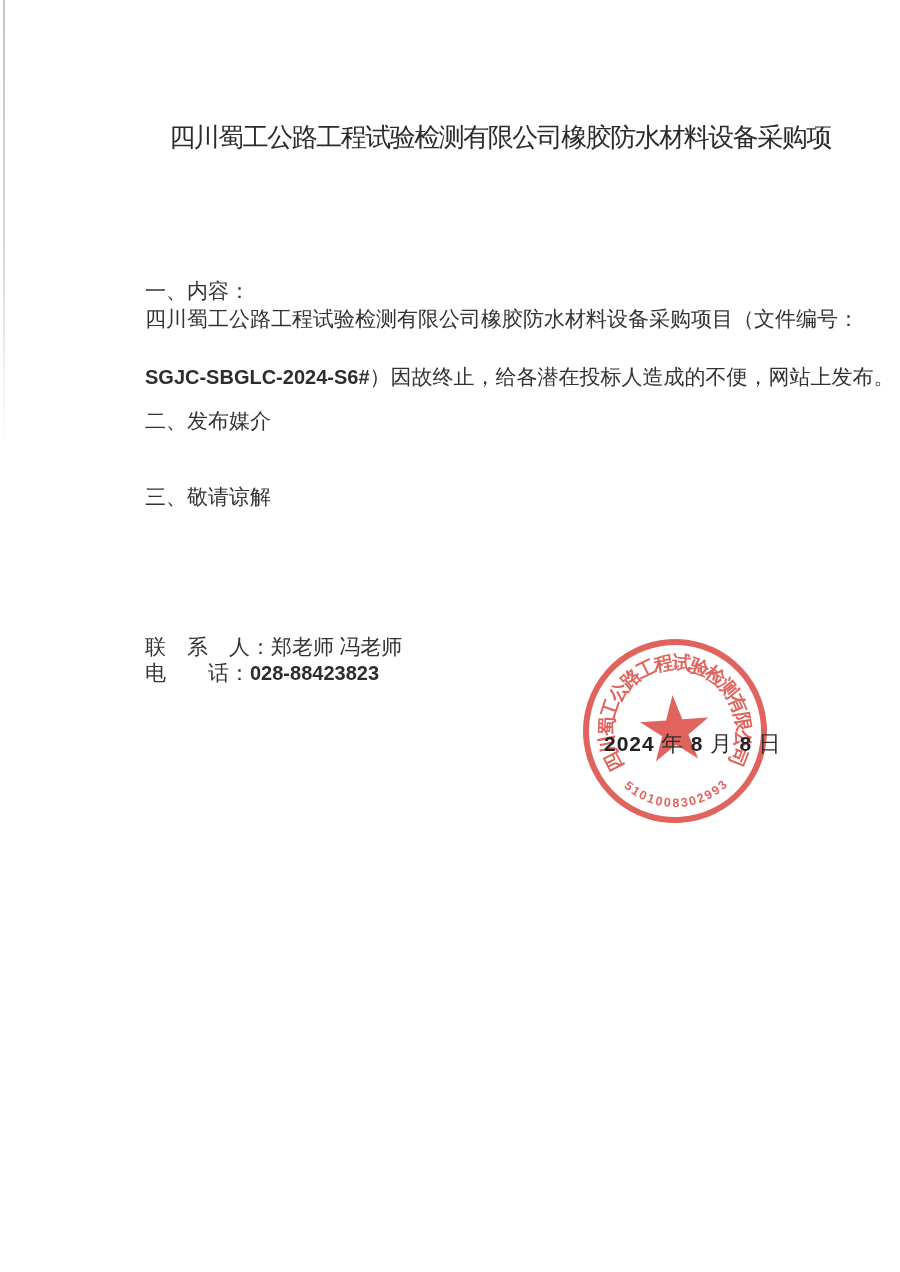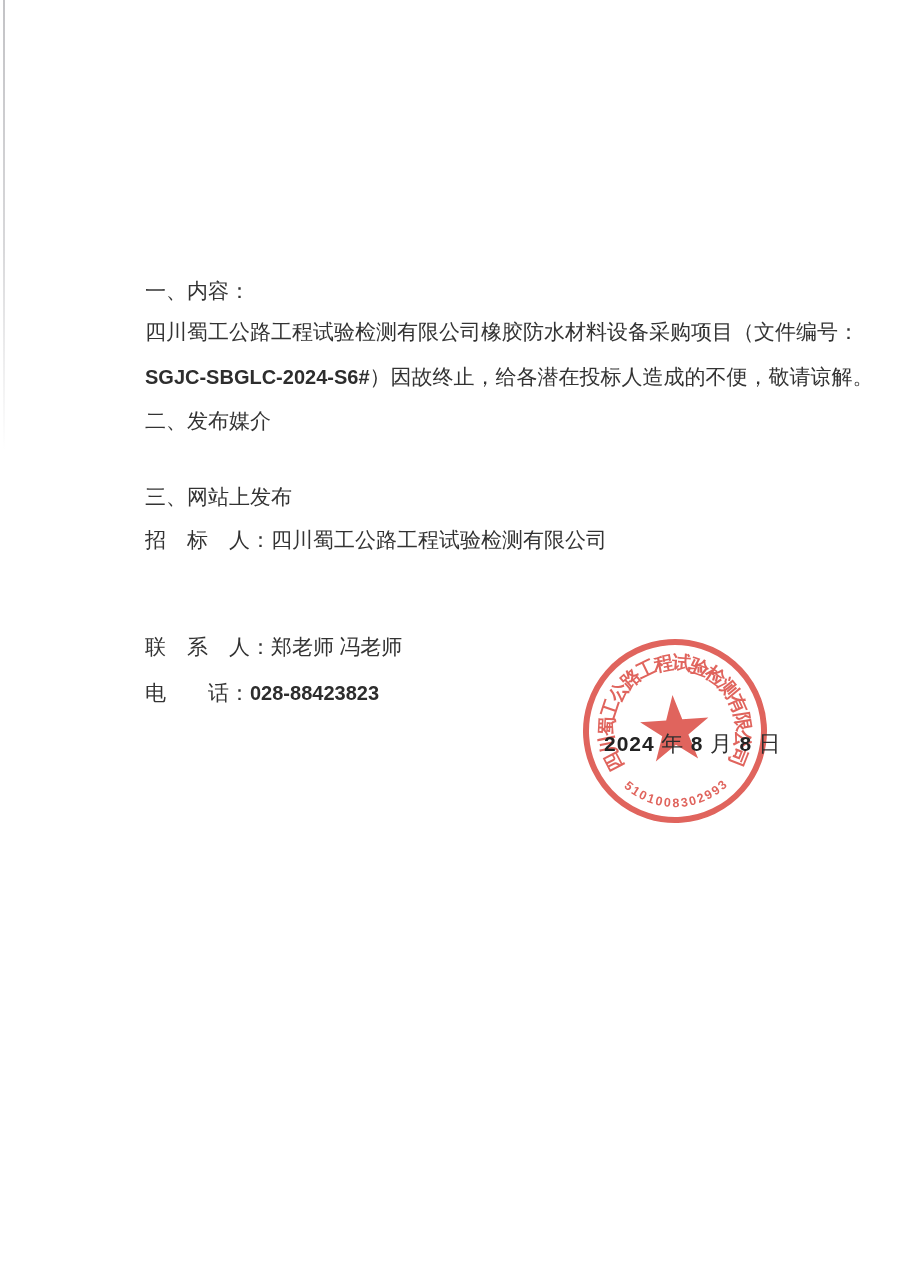--- a/index.html
+++ b/index.html
@@ -47,39 +47,39 @@
   .seal-date .lat{font-size:21px;font-weight:600;color:#222;}
 </style>
 </head>
 <body>
 
 <div id="page">
 
   <div class="scan-line"></div>
 
   <div class="title-block">
+    <div>四川蜀工公路工程试验检测有限公司橡胶防水材料设备采购项</div>
   </div>
 
   <div class="bodyline" style="top:278px">一、内容：</div>
 
-  <div class="bodyline" style="top:319px">四川蜀工公路工程试验检测有限公司橡胶防水材料设备采购项目（文件编号：</div>
+  <div class="bodyline" style="top:306px">四川蜀工公路工程试验检测有限公司橡胶防水材料设备采购项目（文件编号：</div>
 
-  <div class="bodyline" style="top:364px"><span class="lat">SGJC-SBGLC-2024-S6#</span><span>）因故终止，给各潜在投标人造成的不便，敬请谅解。</span></div>
+  <div class="bodyline" style="top:364px"><span class="lat">SGJC-SBGLC-2024-S6#</span><span>）因故终止，给各潜在投标人造成的不便，网站上发布。</span></div>
 
   <div class="bodyline" style="top:408px">二、发布媒介</div>
 
 
-  <div class="bodyline" style="top:484px">三、网站上发布</div>
+  <div class="bodyline" style="top:484px">三、敬请谅解</div>
 
-  <div class="bodyline" style="top:527px"><span>招　标　人：</span><span>四川蜀工公路工程试验检测有限公司</span></div>
 
 
   <div class="bodyline" style="top:634px"><span>联　系　人：</span><span>郑老师 冯老师</span></div>
 
-  <div class="bodyline" style="top:680px"><span>电　　话：</span><span class="lat">028-88423823</span></div>
+  <div class="bodyline" style="top:660px"><span>电　　话：</span><span class="lat">028-88423823</span></div>
 
   <div class="seal">
     <svg viewBox="0 0 190 190" xmlns="http://www.w3.org/2000/svg" xmlns:xlink="http://www.w3.org/1999/xlink">
       <defs>
         <path id="arcTop" d="M 43,128.8 A 62,62 0 1 1 147,128.8" fill="none"></path>
         <path id="arcBottom" d="M 38.5,145.9 A 76,76 0 0 0 151.5,145.9" fill="none"></path>
       </defs>
       <circle cx="95" cy="95" r="89" fill="none" stroke="#dc4f47" stroke-width="6"></circle>
       <polygon points="95,59 103.1,83.8 129.2,83.9 108.1,99.3 116.2,124.1 95,108.8 73.8,124.1 81.9,99.3 60.8,83.9 86.9,83.8" fill="#dc4f47"></polygon>
       <text font-size="19" letter-spacing="-2.5" fill="#dc4f47" font-family="Liberation Serif, DejaVu Serif, serif" font-weight="bold">

